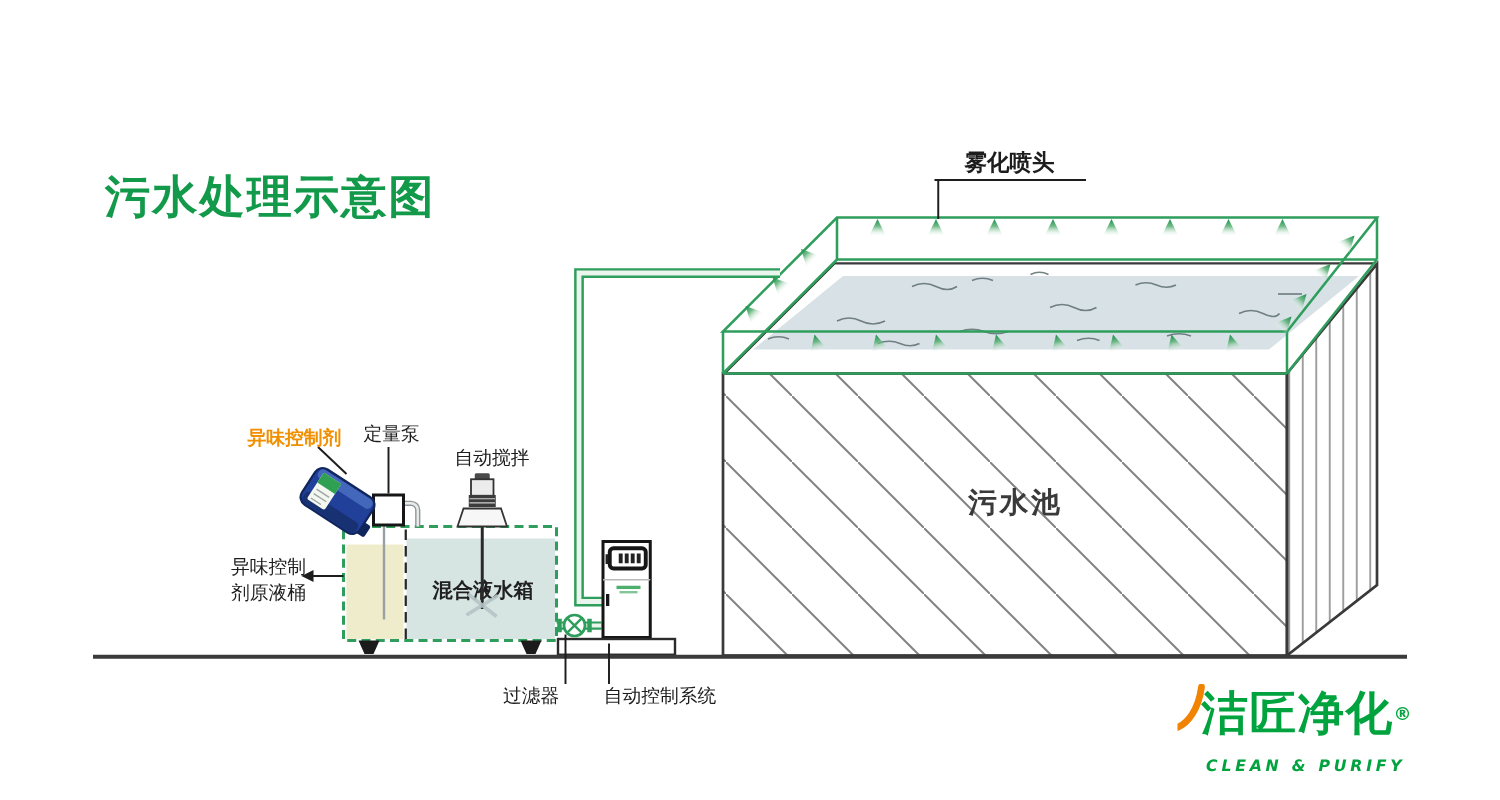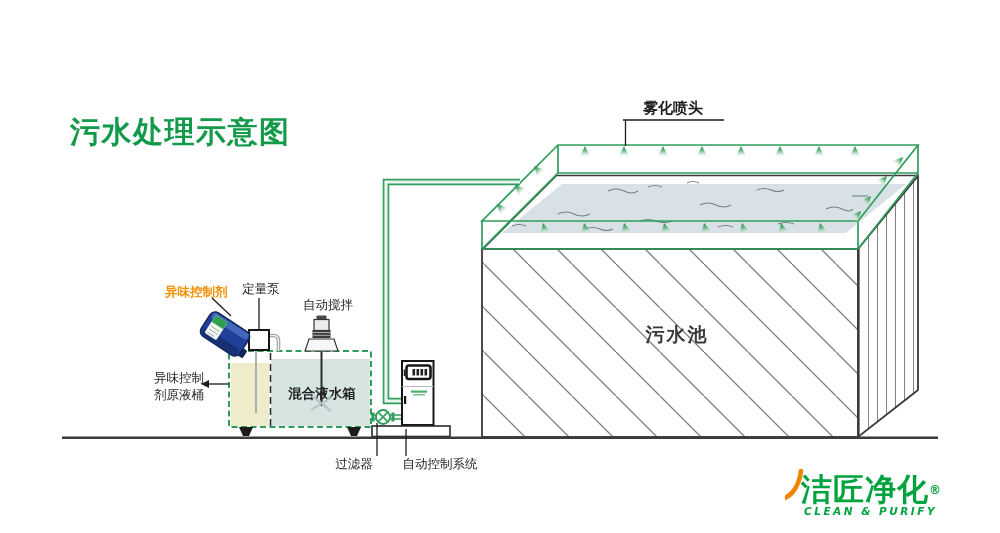--- a/index.html
+++ b/index.html
@@ -20,21 +20,21 @@
   .g-stroke{stroke:var(--diagram-green);}
   .pool-label{font:600 19px "DejaVu Sans","Liberation Sans",sans-serif;fill:#3a3a3a;letter-spacing:2px;}
   .tank-label{font:bold 13.5px "DejaVu Sans","Liberation Sans",sans-serif;fill:#1f1f1f;}
   .spray-label{font:600 15px "DejaVu Sans","Liberation Sans",sans-serif;fill:#1d1d1d;}
   .logo{position:absolute;right:58px;bottom:16px;text-align:right;}
   .logo .brand-row{position:relative;display:inline-block;}
   .logo .brand{font-size:31px;font-weight:bold;color:var(--logo-green);
          letter-spacing:1px;line-height:1;}
   .logo .reg{font-size:12px;font-weight:bold;color:var(--logo-green);vertical-align:super;}
   .logo .tagline{font-size:10.5px;font-weight:bold;font-style:italic;color:var(--logo-green);
-         letter-spacing:2.5px;margin-top:0;padding-right:4px;}
+         letter-spacing:2.5px;margin-top:13px;padding-right:4px;}
   .logo .swoosh{position:absolute;left:-16px;bottom:4px;}
 </style>
 </head>
 <body>
 
 <div id="stage">
 
   <h1 class="page-title">污水处理示意图</h1>
 
   <svg id="diagram" width="1000" height="533" viewBox="0 0 1000 533">

